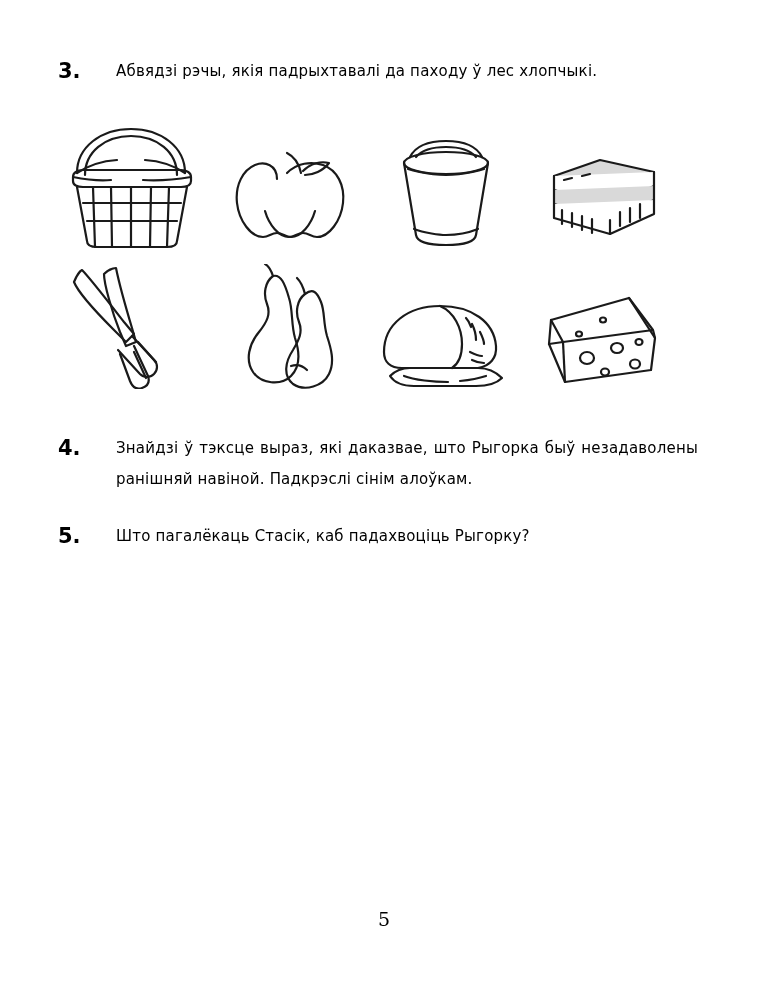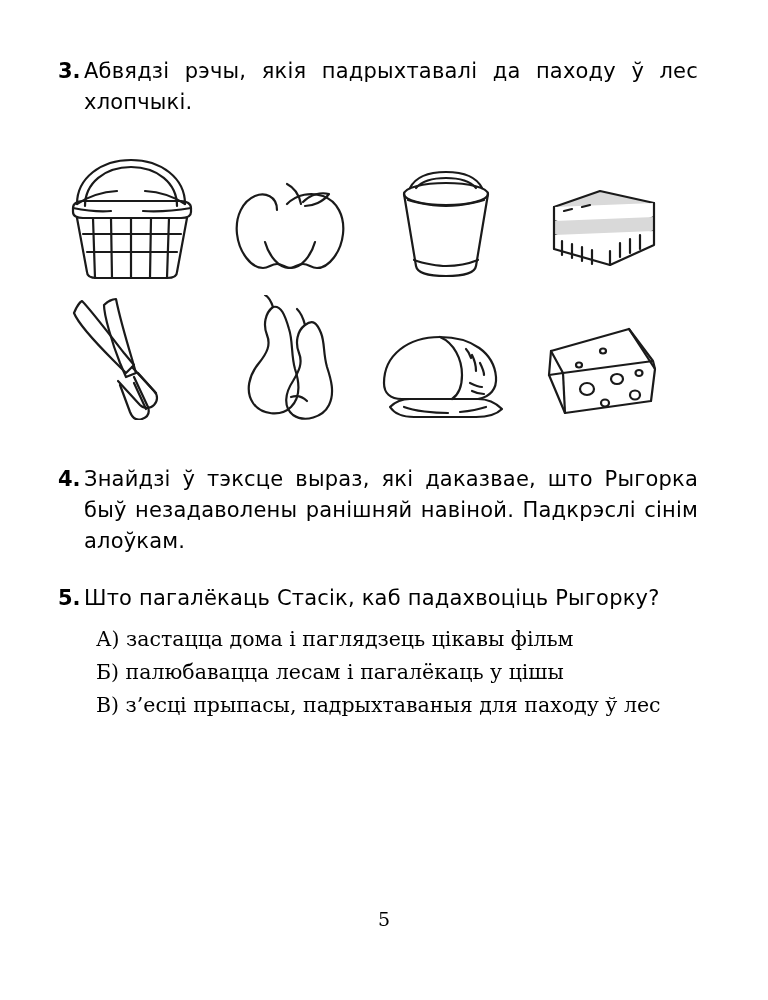--- a/index.html
+++ b/index.html
@@ -36,25 +36,26 @@
     font-family: "DejaVu Sans", sans-serif;
     font-weight: bold;
     font-size: 21px;
     line-height: 31px;
     width: 26px;
     flex: 0 0 26px;
     text-align: left;
   }
   .ex-text {
     font-family: "DejaVu Sans", sans-serif;
-    font-size: 21px;
+    font-size: 15px;
     line-height: 31px;
     letter-spacing: 0.2px;
     text-align: justify;
     text-justify: inter-word;
+    margin-left: 32px;
   }
 
   
   .pic-grid {
     margin-top: 22px;
     margin-bottom: 26px;
     width: 620px;
   }
   .pic-row {
     display: flex;
@@ -232,23 +233,18 @@
         <div class="ex-text">Знайдзі ў тэксце выраз, які даказвае, што Рыгорка быў незадаволены ранішняй на­віной. Падкрэслі сінім алоўкам.</div>
       </div>
     </div>
 
     <div class="exercise q5-block">
       <div class="ex-line">
         <div class="ex-num">5.</div>
         <div class="ex-text">Што пагалёкаць Стасік, каб падахвоціць Рыгорку?</div>
       </div>
 
-      <div class="options">
-        <p class="opt">А) застацца дома і паглядзець цікавы фільм</p>
-        <p class="opt">Б) палюбавацца лесам і пагалёкаць у цішы</p>
-        <p class="opt">В) з’есці прыпасы, падрыхтаваныя для паходу ў лес</p>
-      </div>
     </div>
 
   </div>
 
   <div class="page-number">5</div>
 </div>
 
 </body></html>

